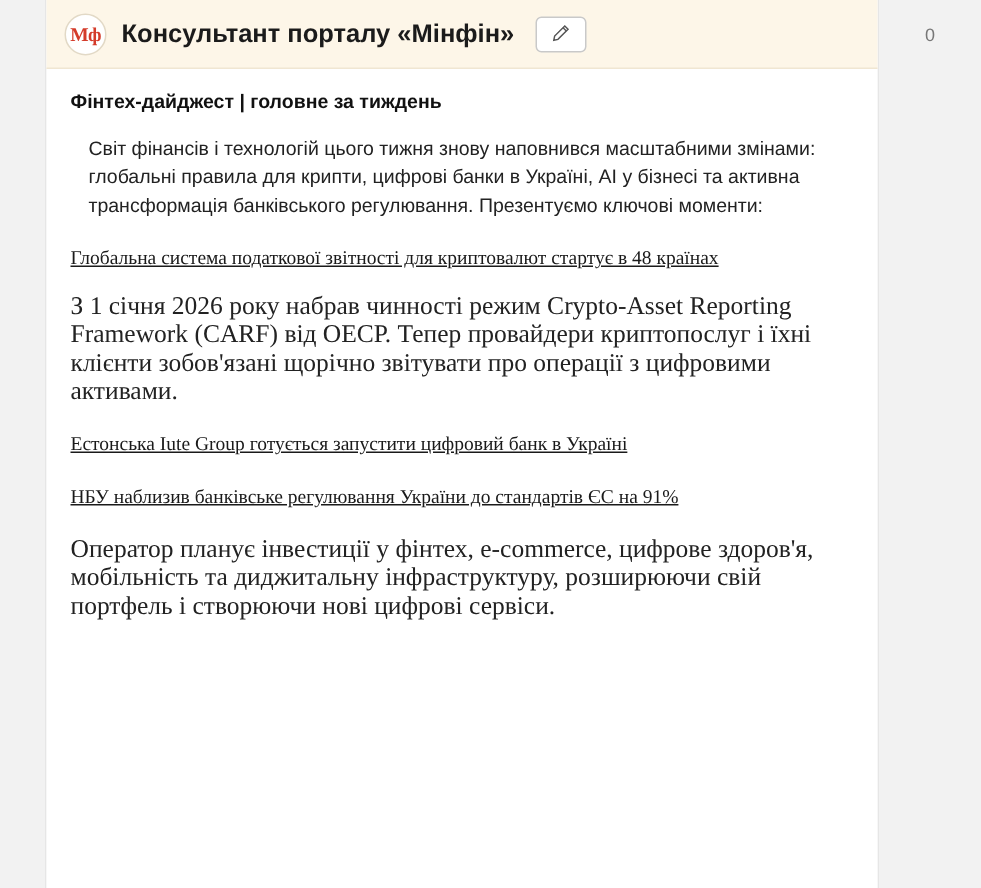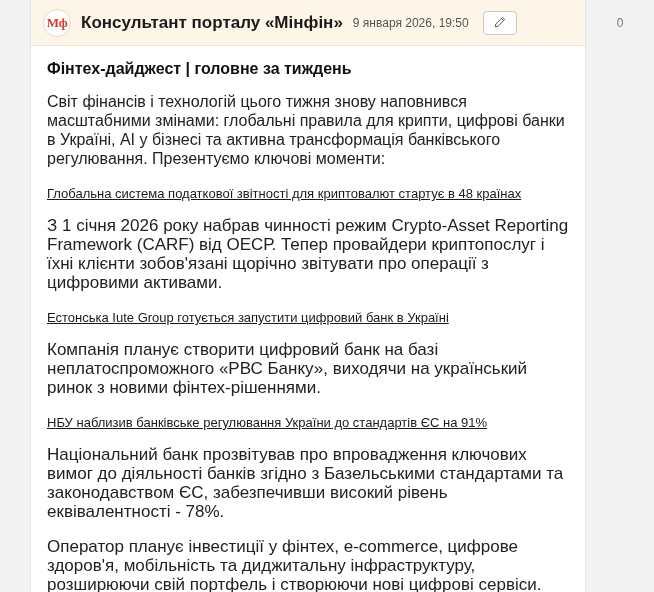--- a/index.html
+++ b/index.html
@@ -110,35 +110,35 @@
     font-size: 12px;
     color: #777;
   }
 
   
   .post-body {
     padding: 14px 16px 0 16px;
     box-sizing: border-box;
   }
   .digest-title {
-    font-size: 16px;
+    font-size: 13px;
     font-weight: bold;
     color: #111;
     margin-bottom: 14px;
   }
   .digest-title .sep {
     font-weight: bold;
   }
   p.para {
-    margin: 0 0 16px 0;
+    margin: 0 0 16px 12px;
     line-height: 19px;
-    font-size: 16px;
+    font-size: 13px;
     color: #222;
   }
-  .item { margin-bottom: 16px; }
+  .item { margin-bottom: 16px; font-family: Liberation Serif, serif; }
   .item-head {
     display: block;
     font-size: 13px;
     color: #1a1a1a;
     text-decoration: underline;
     line-height: 19px;
     margin-bottom: 13px;
     cursor: pointer;
   }
   .item-text {
@@ -156,21 +156,20 @@
   <div class="left-gutter"></div>
   <div class="right-gutter"></div>
 
   <div class="content">
 
     <div class="post-header">
       <div class="avatar">
         <span class="avatar-text">Мф</span>
       </div>
       <span class="channel-name">Консультант порталу «Мінфін»</span>
-      <span class="post-date">9 января 2026, 19:50</span>
       <div class="edit-button">
         <span>
           <svg width="13" height="13" viewBox="0 0 16 16">
             <path d="M11.7 1.6l2.7 2.7-8.3 8.3-3.4.7.7-3.4z" fill="none" stroke="#555" stroke-width="1.2"></path>
             <path d="M10.3 3l2.7 2.7" stroke="#555" stroke-width="1.2" fill="none"></path>
           </svg>
         </span>
       </div>
     </div>
 
@@ -184,27 +183,25 @@
 
       <p class="para">Світ фінансів і технологій цього тижня знову наповнився масштабними змінами: глобальні правила для крипти, цифрові банки в Україні, AI у бізнесі та активна трансформація банківського регулювання. Презентуємо ключові моменти:</p>
 
       <div class="item">
         <a class="item-head">Глобальна система податкової звітності для криптовалют стартує в 48 країнах</a>
         <p class="item-text">З 1 січня 2026 року набрав чинності режим Crypto-Asset Reporting Framework (CARF) від ОЕСР. Тепер провайдери криптопослуг і їхні клієнти зобов'язані щорічно звітувати про операції з цифровими активами.</p>
       </div>
 
       <div class="item">
         <a class="item-head">Естонська Iute Group готується запустити цифровий банк в Україні</a>
-        <p class="item-text">Компанія планує створити цифровий банк на базі неплатоспроможного «РВС Банку», виходячи на український ринок з новими фінтех-рішеннями.</p>
       </div>
 
 
       <div class="item">
         <a class="item-head">НБУ наблизив банківське регулювання України до стандартів ЄС на 91%</a>
-        <p class="item-text">Національний банк прозвітував про впровадження ключових вимог до діяльності банків згідно з Базельськими стандартами та законодавством ЄС, забезпечивши високий рівень еквівалентності - 78%.</p>
       </div>
 
       <div class="item">
         <p class="item-text">Оператор планує інвестиції у фінтех, e-commerce, цифрове здоров'я, мобільність та диджитальну інфраструктуру, розширюючи свій портфель і створюючи нові цифрові сервіси.</p>
       </div>
 
     </div>
   </div>
 
   <div class="counter-badge">0</div>

